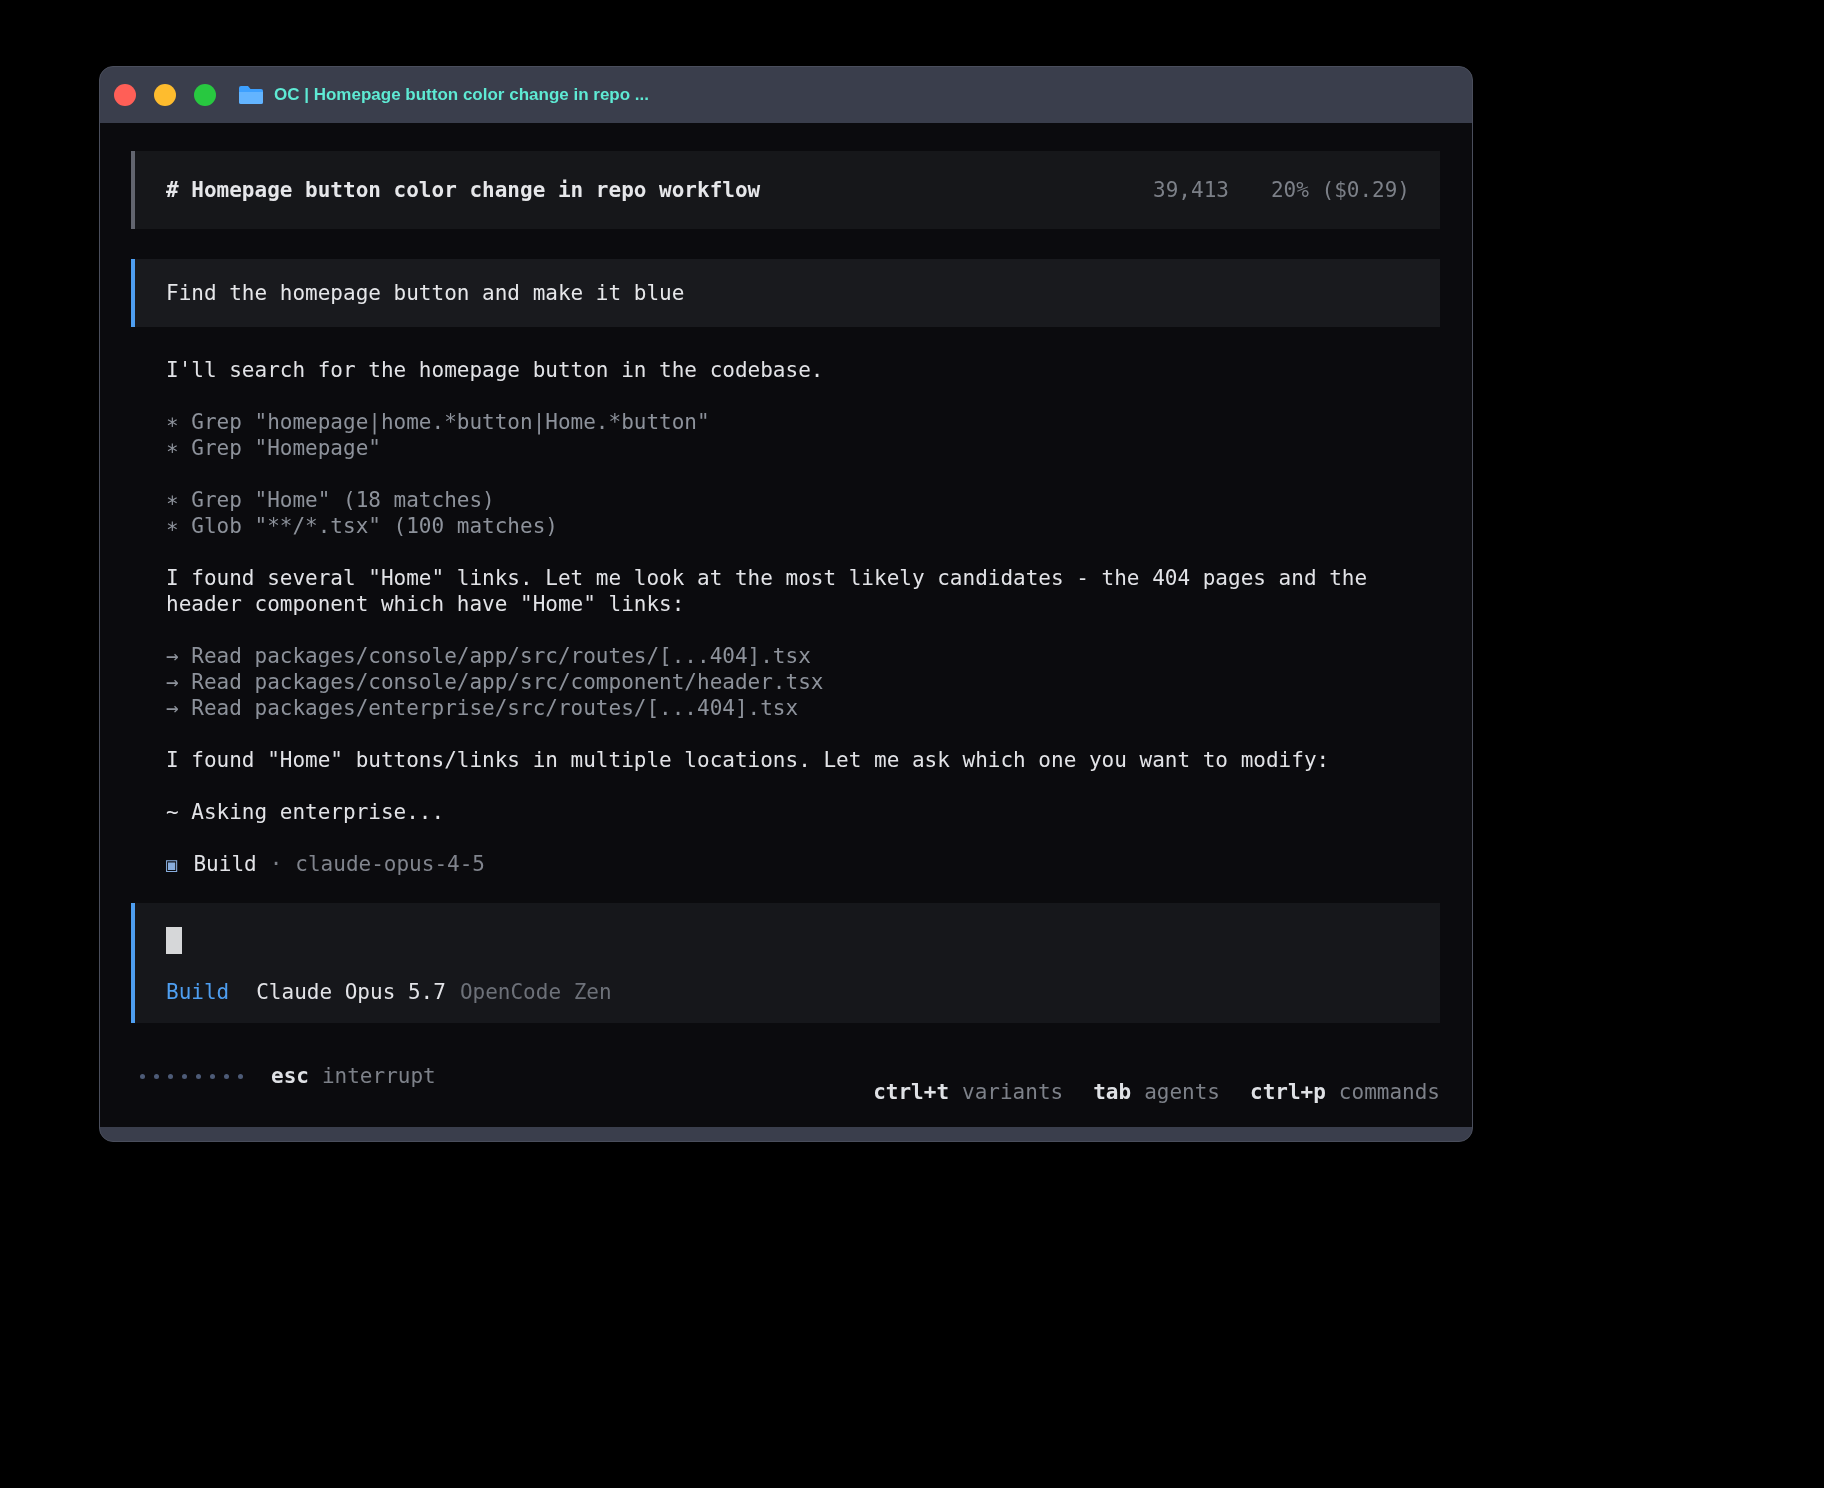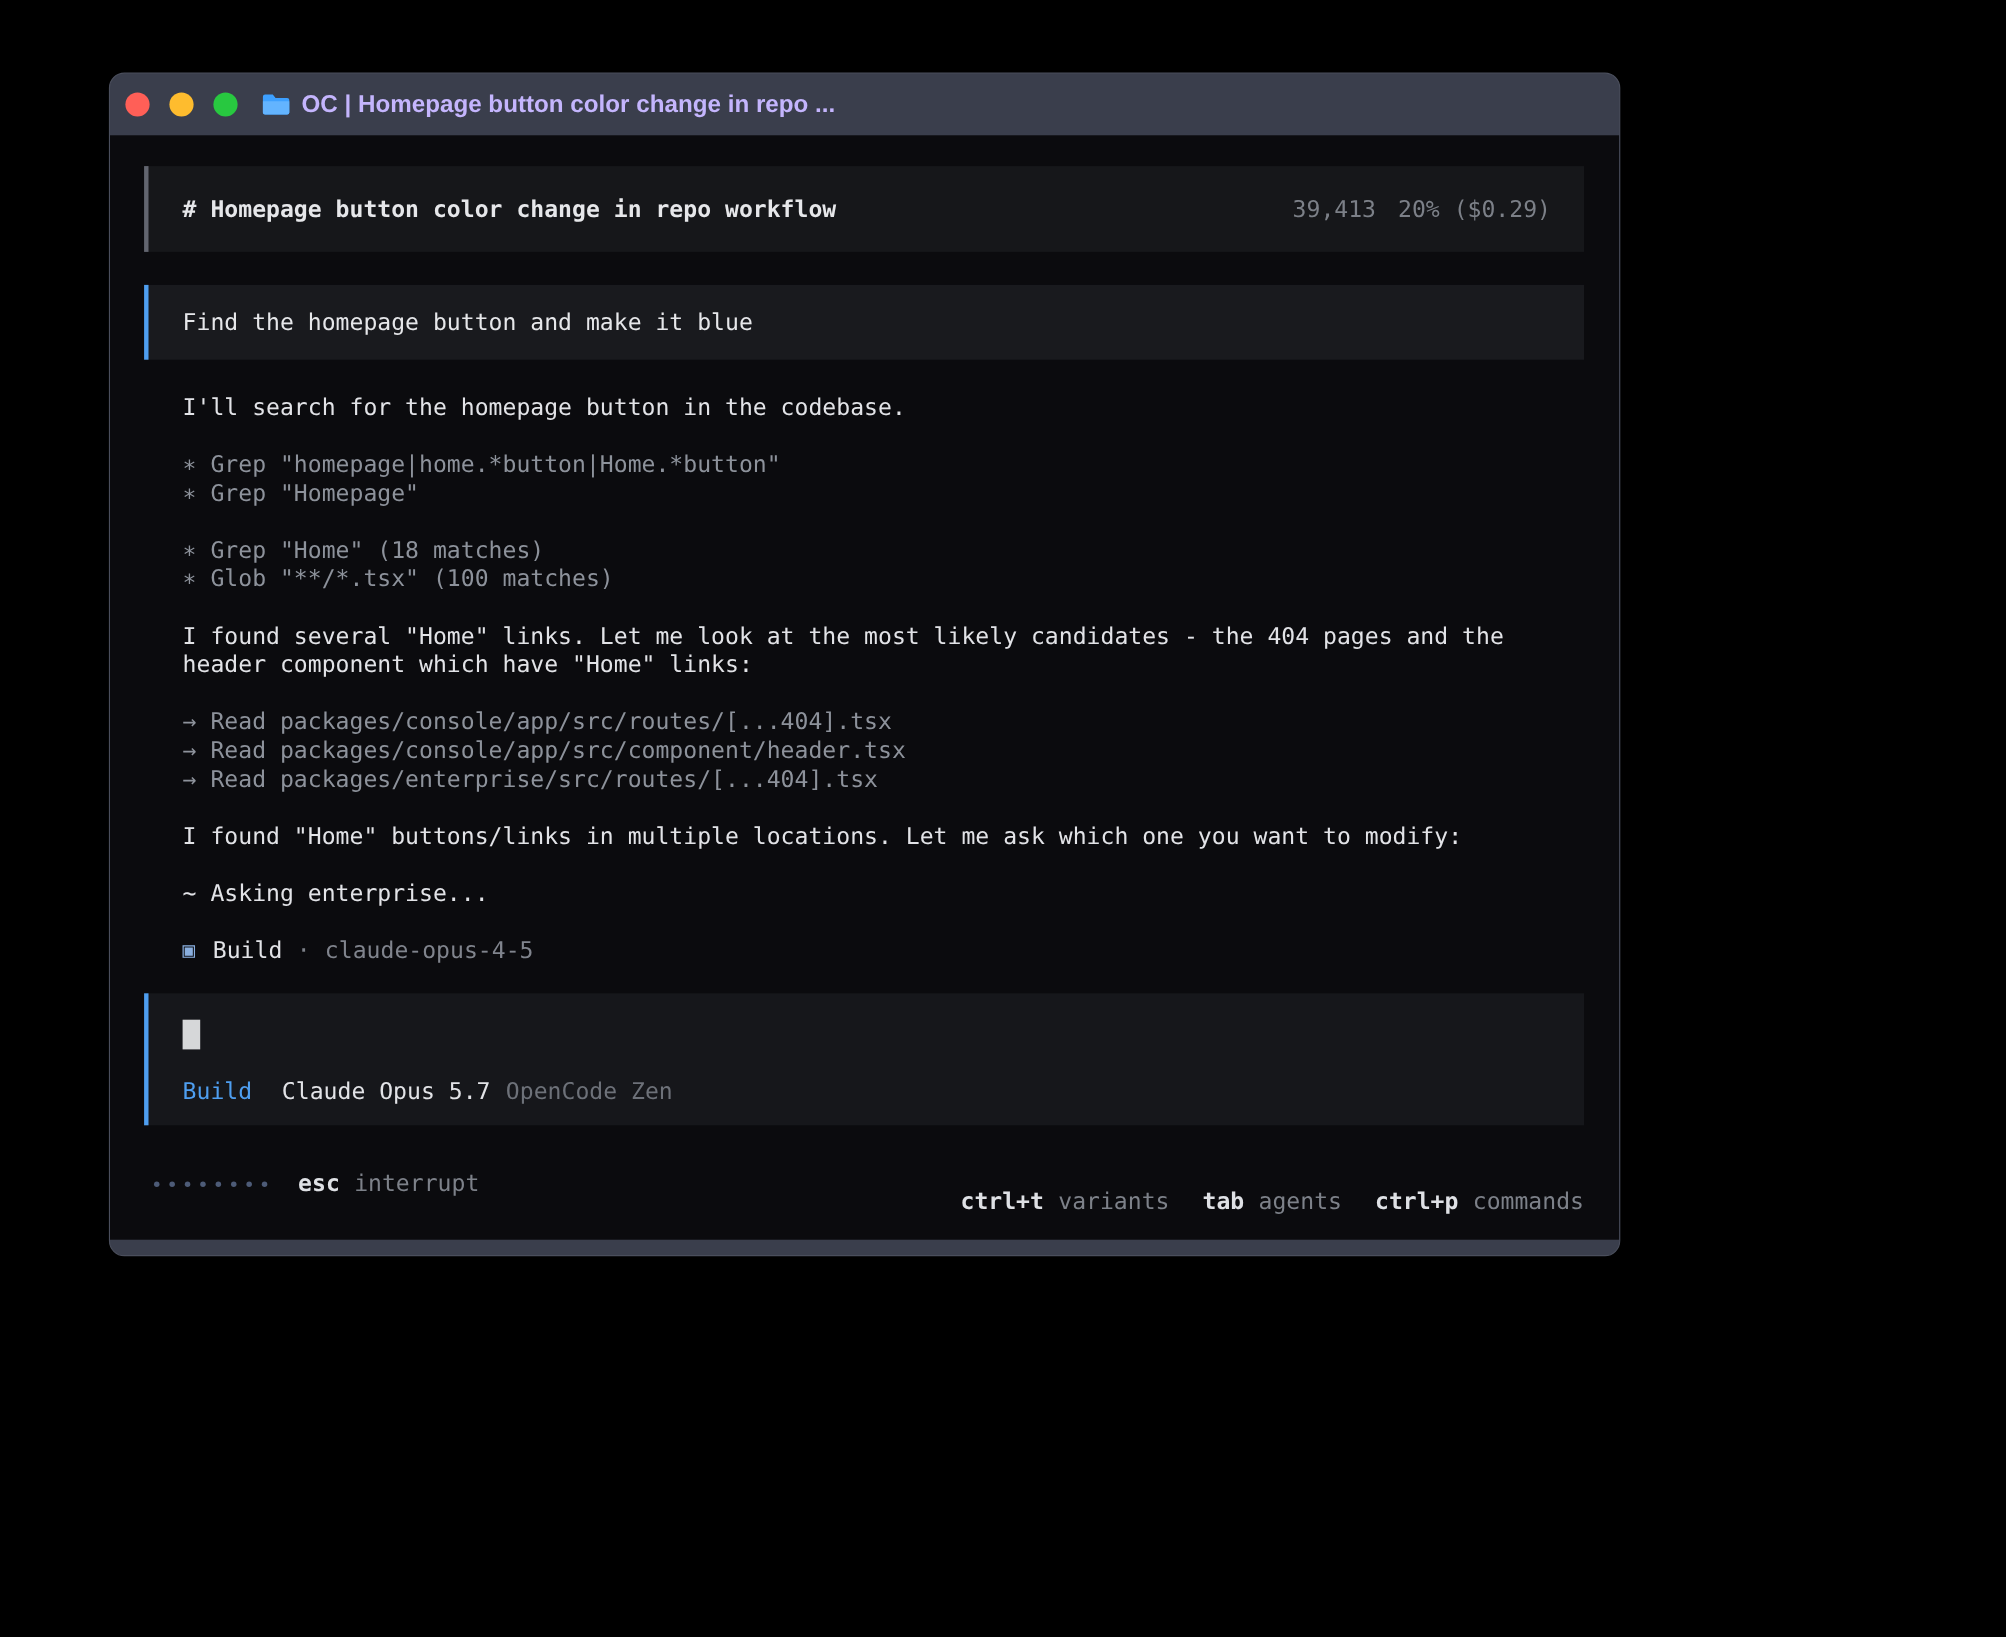--- a/index.html
+++ b/index.html
@@ -26,41 +26,41 @@
   }
   .lights { display: flex; gap: 18px; }
   .light { width: 22px; height: 22px; border-radius: 50%; }
   .light.red    { background: #ff5f57; }
   .light.yellow { background: #febc2e; }
   .light.green  { background: #28c840; }
   .folder { margin-left: 22px; width: 26px; height: 22px; display: flex; align-items: center; }
   .titletext {
     margin-left: 10px;
     font-family: "Liberation Sans", sans-serif;
-    font-weight: bold; font-size: 22px;
-    color: #c4b5fd;
+    font-weight: bold; font-size: 17px;
+    color: #5eead4;
     white-space: nowrap;
   }
   .content {
     flex: 1;
     background: #0b0b0e;
     margin-bottom: 14px;
     padding: 28px 32px 0 31px;
     font-size: 21px;
     line-height: 26px;
     color: #e3e4e8;
   }
   .hdr-block {
     background: #16171a;
     border-left: 4px solid #62656f;
     padding: 26px 30px 26px 31px;
     display: flex; justify-content: space-between; 
   }
   .hdr-title { font-weight: bold; color: #e6e7ea; }
-  .hdr-right { color: #7c8088; display: flex; gap: 20px; }
+  .hdr-right { color: #7c8088; display: flex; gap: 42px; }
   .user-block {
     margin-top: 30px;
     background: #191a1e;
     border-left: 4px solid #4e9ef0;
     padding: 21px 40px 21px 31px;
     color: #e6e7ea;
   }
   .transcript { margin: 30px 0 0 35px; }
   .group { margin-bottom: 26px; }
   .line-text { color: #e2e3e7; }

